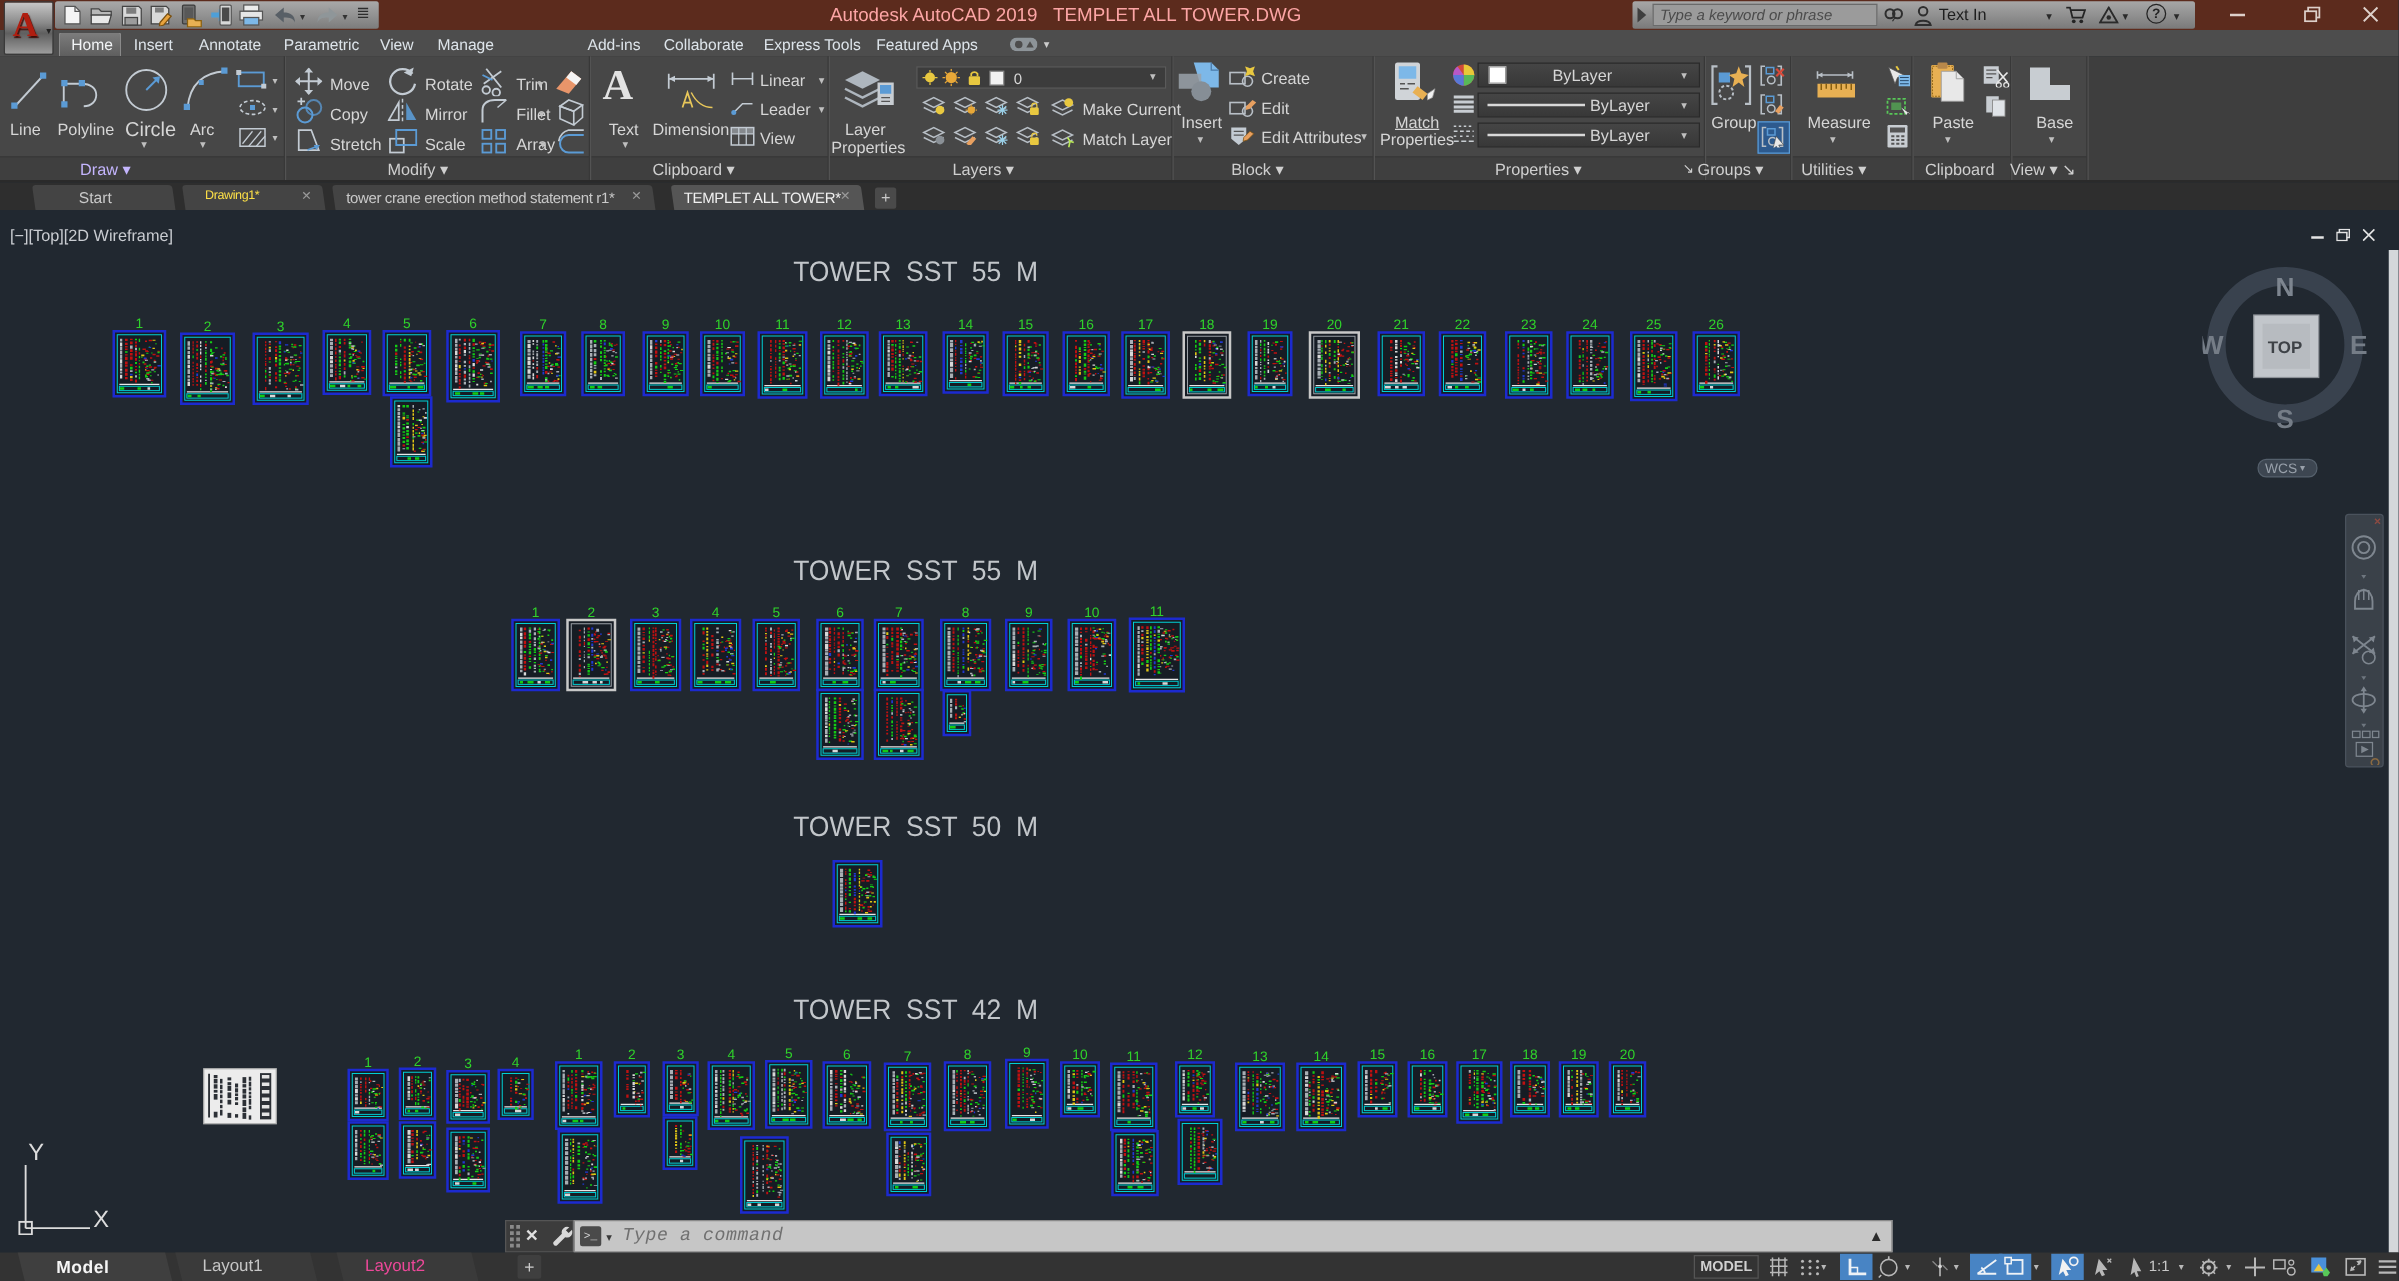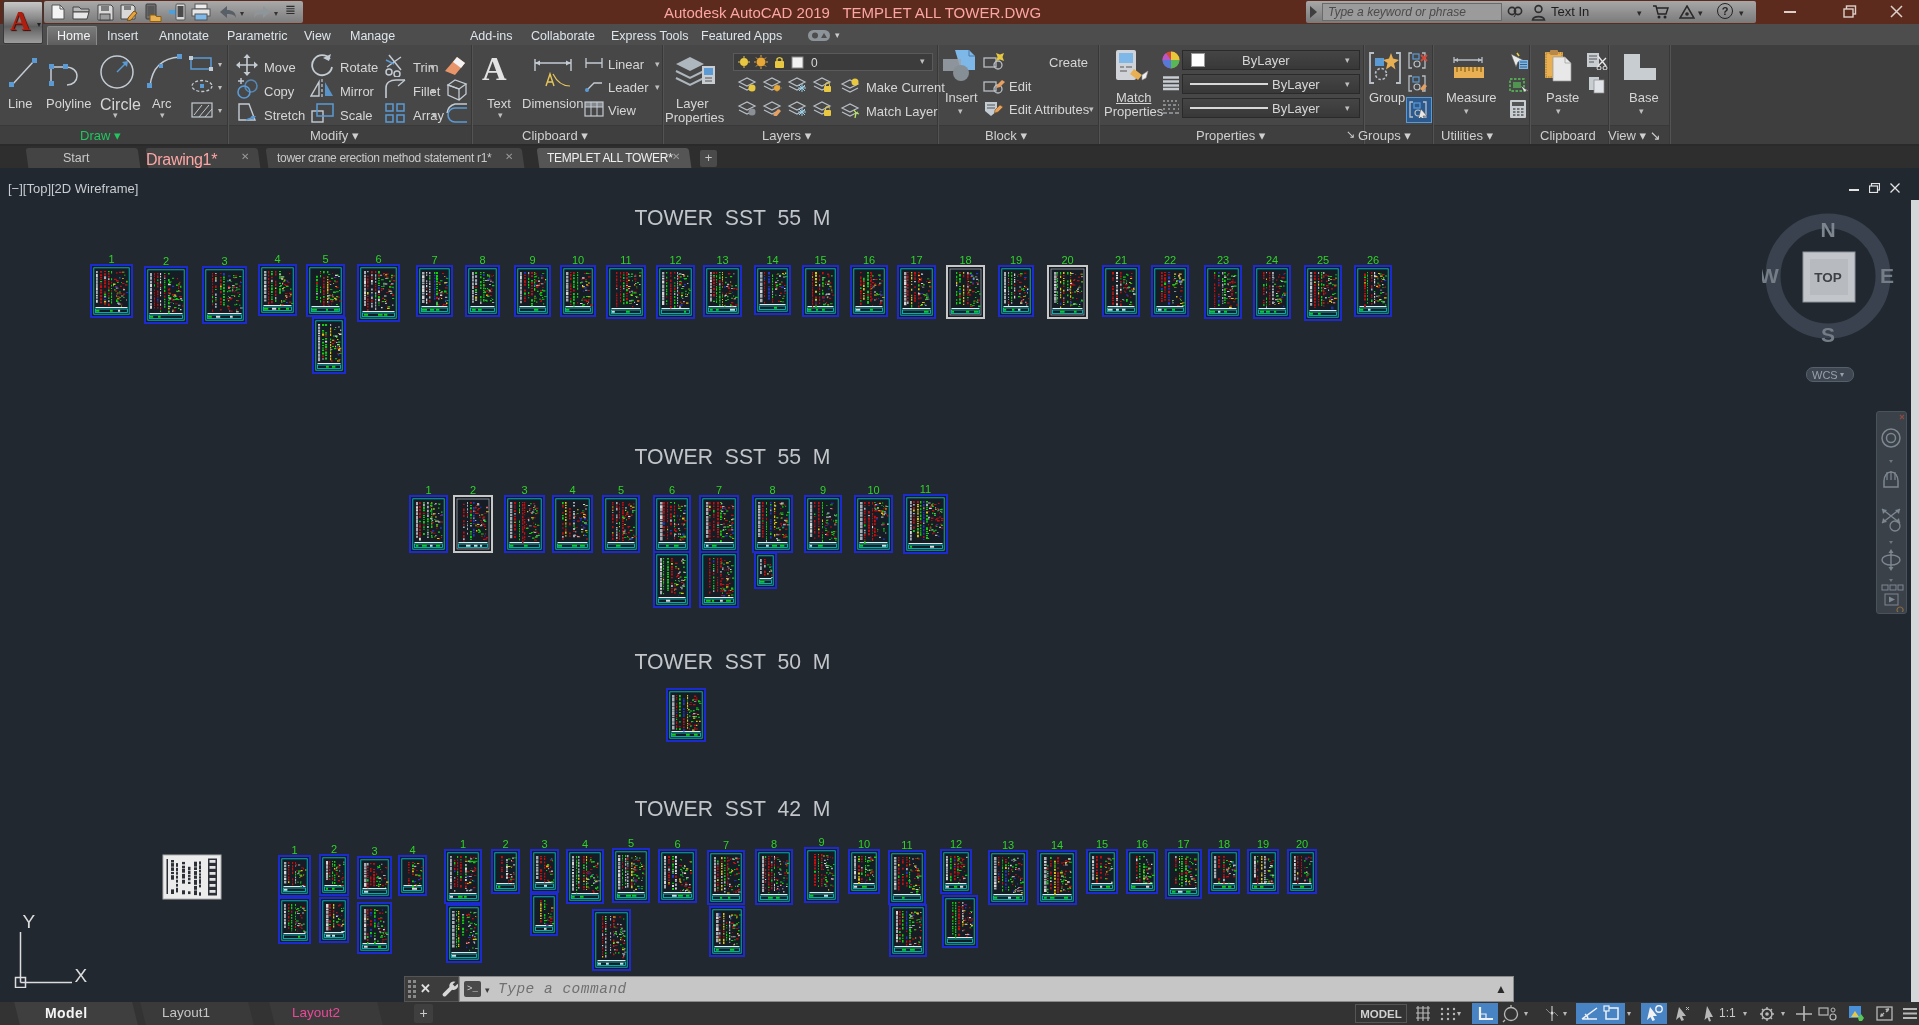--- a/index.html
+++ b/index.html
@@ -120,21 +120,21 @@
 <div class="abs" style="left:227px;top:45px;width:2px;height:99px;background:#383838;border-right:1px solid #535353"></div>
 <div class="abs" style="left:471px;top:45px;width:2px;height:99px;background:#383838;border-right:1px solid #535353"></div>
 <div class="abs" style="left:662px;top:45px;width:2px;height:99px;background:#383838;border-right:1px solid #535353"></div>
 <div class="abs" style="left:937px;top:45px;width:2px;height:99px;background:#383838;border-right:1px solid #535353"></div>
 <div class="abs" style="left:1098px;top:45px;width:2px;height:99px;background:#383838;border-right:1px solid #535353"></div>
 <div class="abs" style="left:1363px;top:45px;width:2px;height:99px;background:#383838;border-right:1px solid #535353"></div>
 <div class="abs" style="left:1432px;top:45px;width:2px;height:99px;background:#383838;border-right:1px solid #535353"></div>
 <div class="abs" style="left:1529px;top:45px;width:2px;height:99px;background:#383838;border-right:1px solid #535353"></div>
 <div class="abs" style="left:1608px;top:45px;width:2px;height:99px;background:#383838;border-right:1px solid #535353"></div>
 <div class="abs" style="left:1669px;top:45px;width:2px;height:99px;background:#383838;border-right:1px solid #535353"></div>
-<div class="abs" style="left:80px;top:128px;font-size:13px;color:#22c55e">Draw ▾</div>
+<div class="abs" style="left:64px;top:128px;font-size:13px;color:#c4b5fd">Draw ▾</div>
 <div class="abs" style="left:310px;top:128px;font-size:13px;color:#cfcfcf">Modify ▾</div>
 <div class="abs" style="left:522px;top:128px;font-size:13px;color:#cfcfcf">Clipboard ▾</div>
 <div class="abs" style="left:762px;top:128px;font-size:13px;color:#cfcfcf">Layers ▾</div>
 <div class="abs" style="left:985px;top:128px;font-size:13px;color:#cfcfcf">Block ▾</div>
 <div class="abs" style="left:1196px;top:128px;font-size:13px;color:#cfcfcf">Properties ▾</div>
 <div class="abs" style="left:1358px;top:128px;font-size:13px;color:#cfcfcf">Groups ▾</div>
 <div class="abs" style="left:1441px;top:128px;font-size:13px;color:#cfcfcf">Utilities ▾</div>
 <div class="abs" style="left:1540px;top:128px;font-size:13px;color:#cfcfcf">Clipboard</div>
 <div class="abs" style="left:1608px;top:128px;font-size:13px;color:#cfcfcf">View ▾ ↘</div>
 <div class="abs" style="left:1346px;top:128px;font-size:11px;color:#cfcfcf">↘</div>
@@ -359,21 +359,21 @@
 <rect x="2" y="10" width="18" height="12" fill="#9aa2aa" opacity="0.85"></rect>
 <circle cx="20" cy="24" r="8" fill="#868e96"></circle>
   </svg>
 <div class="abs" style="left:945px;top:90px;font-size:13px;color:#d6d6d6;">Insert</div>
 <div class="abs" style="left:958px;top:106px;font-size:9px;color:#bfbfbf;">▾</div>
 <svg class="abs" style="left:983px;top:53px" width="22" height="17">
 <rect x="1" y="5" width="12" height="9" fill="none" stroke="#b8bfc6" stroke-width="1.3"></rect>
 <circle cx="15" cy="12" r="4" fill="none" stroke="#b8bfc6" stroke-width="1.3"></circle>
     <path d="M16 1l1.5 4L16 9l4-1.5L24 9l-1.5-4L24 1l-4 1.5z" fill="#e8c840" transform="translate(-3,-1)"></path>
   </svg>
-<div class="abs" style="left:1009px;top:55px;font-size:13px;color:#d6d6d6;margin-left:40px;">Create</div>
+<div class="abs" style="left:1009px;top:55px;font-size:13px;color:#d6d6d6;">Create</div>
 <svg class="abs" style="left:983px;top:77px" width="22" height="17">
 <rect x="1" y="5" width="12" height="9" fill="none" stroke="#b8bfc6" stroke-width="1.3"></rect>
 <circle cx="15" cy="12" r="4" fill="none" stroke="#b8bfc6" stroke-width="1.3"></circle>
     <path d="M14 8l5-5 3 2-5 5-3.5 1z" fill="#e8a060"></path>
   </svg>
 <div class="abs" style="left:1009px;top:79px;font-size:13px;color:#d6d6d6;">Edit</div>
 <svg class="abs" style="left:983px;top:100px" width="22" height="18">
 <path d="M2 2h12v9l-6 5-6-5z" fill="#c3cbd3"></path>
     <path d="M4 5h8M4 8h8" stroke="#555"></path>
 <path d="M12 10l5-5 3 2-5 5-3.5 1z" fill="#e8a060" stroke="#7a5010" stroke-width="0.6"></path>
@@ -489,21 +489,21 @@
   </svg>
 <svg class="abs" style="left:1622px;top:52px" width="36" height="30">
 <path d="M2 2h16v14h16v12H2z" fill="#c8cdd2"></path>
   </svg>
 <div class="abs" style="left:1629px;top:90px;font-size:13px;color:#d6d6d6;">Base</div>
 <div class="abs" style="left:1639px;top:106px;font-size:9px;color:#bfbfbf;">▾</div>
 <div class="abs" style="left:0;top:146px;width:1919px;height:22px;background:#2e2e2e"></div>
 <div class="abs" style="left:27px;top:148px;width:112px;height:20px;background:#444444;border-radius:3px 3px 0 0;transform:skewX(8deg)"></div>
 <div class="abs" style="left:63px;top:151px;font-size:12.5px;color:#c9c9c9">Start</div>
 <div class="abs" style="left:147px;top:148px;width:112px;height:20px;background:#444444;border-radius:3px 3px 0 0;transform:skewX(8deg)"></div>
-<div class="abs" style="left:146px;top:151px;font-size:16px;letter-spacing:-0.3px;color:#fca5a5">Drawing1*</div>
+<div class="abs" style="left:164px;top:151px;font-size:10px;letter-spacing:-0.3px;color:#fde047">Drawing1*</div>
 <div class="abs" style="left:241px;top:151px;font-size:10px;color:#9a9a9a">✕</div>
 <div class="abs" style="left:267px;top:148px;width:256px;height:20px;background:#444444;border-radius:3px 3px 0 0;transform:skewX(8deg)"></div>
 <div class="abs" style="left:277px;top:151px;font-size:12px;letter-spacing:-0.3px;color:#c9c9c9">tower crane erection method statement r1*</div>
 <div class="abs" style="left:505px;top:151px;font-size:10px;color:#9a9a9a">✕</div>
 <div class="abs" style="left:538px;top:148px;width:152px;height:20px;background:#555555;border-radius:3px 3px 0 0;transform:skewX(8deg)"></div>
 <div class="abs" style="left:547px;top:151px;font-size:12px;letter-spacing:-0.3px;color:#f0f0f0">TEMPLET ALL TOWER*</div>
 <div class="abs" style="left:672px;top:151px;font-size:10px;color:#9a9a9a">✕</div>
 <div class="abs" style="left:700px;top:150px;width:17px;height:17px;background:#4a4a4a;border-radius:2px;color:#c9c9c9;font-size:13px;text-align:center;line-height:16px">+</div>
 <div class="abs" style="left:0;top:168px;width:1919px;height:834px;background:#212830"></div>
 <div class="abs" style="left:8px;top:181px;font-size:13px;color:#c9ccd1">[−][Top][2D Wireframe]</div>

